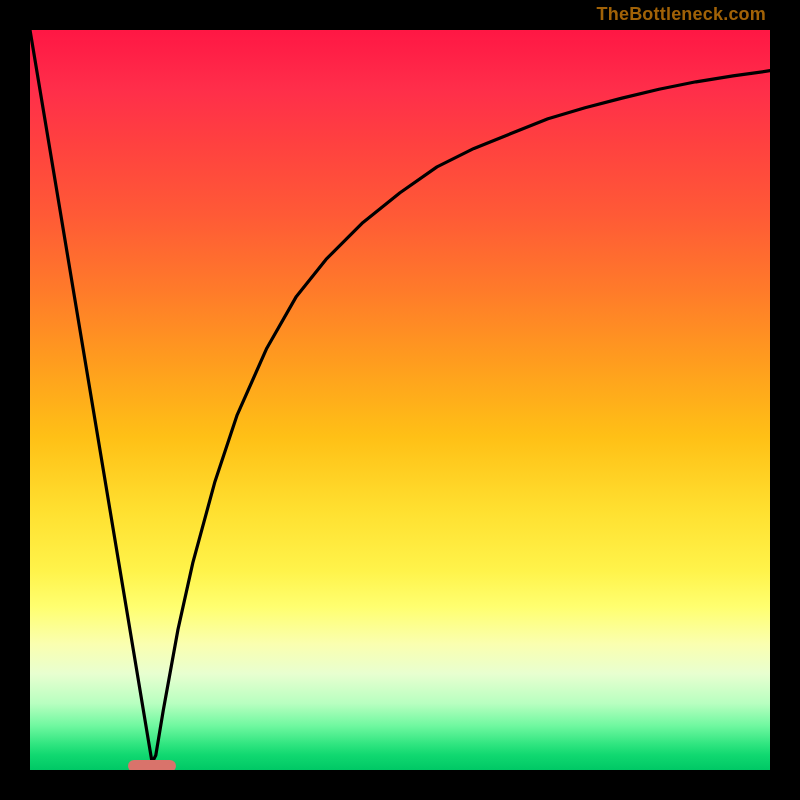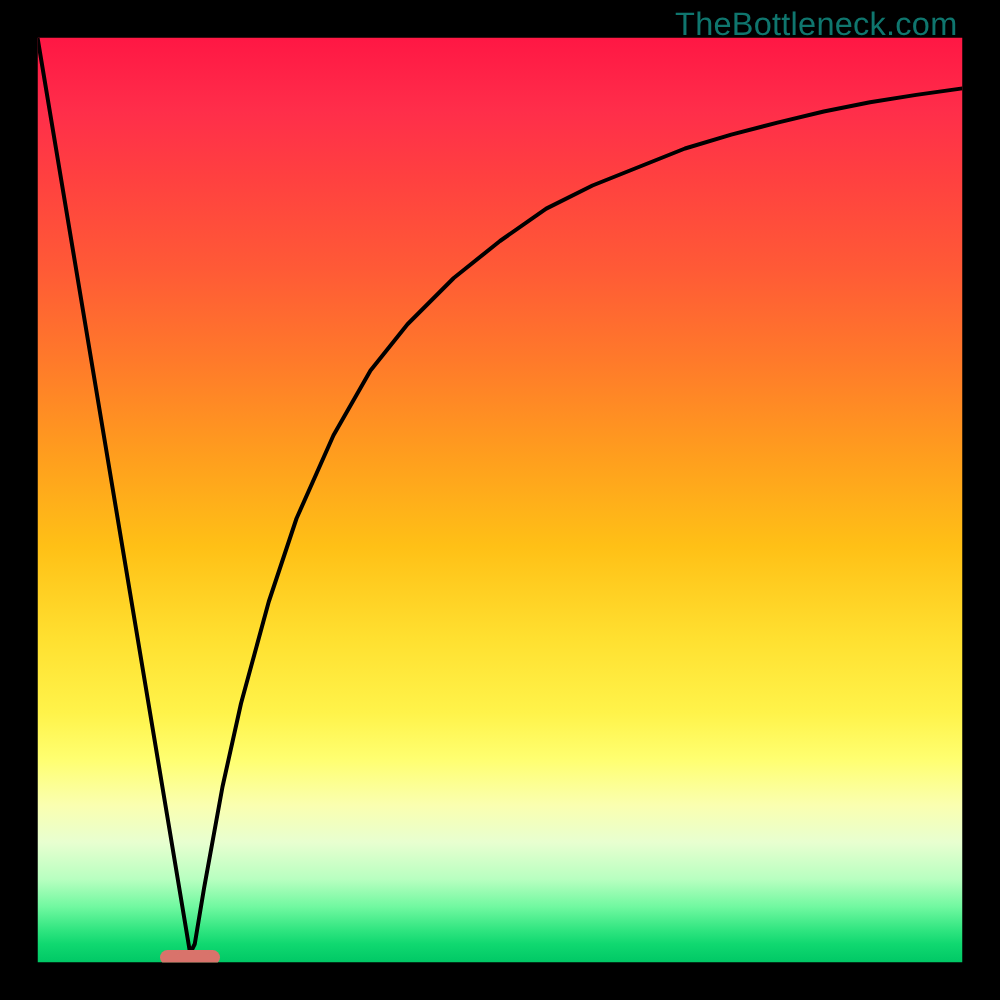--- a/index.html
+++ b/index.html
@@ -53,23 +53,23 @@
   .curve-svg {
     position: absolute;
     left: 0; top: 0;
     width: 740px;
     height: 740px;
   }
   .watermark {
     position: absolute;
     top: 4px;
     right: 34px;
-    color: #0f766e;
-    font-size: 26px;
-    font-weight: 400;
+    color: #a16207;
+    font-size: 18px;
+    font-weight: 700;
     letter-spacing: 0.2px;
     user-select: none;
   }
   .marker {
     position: absolute;
     background: #d9736b;
     border-radius: 7px;
     height: 12px;
   }
 </style>

